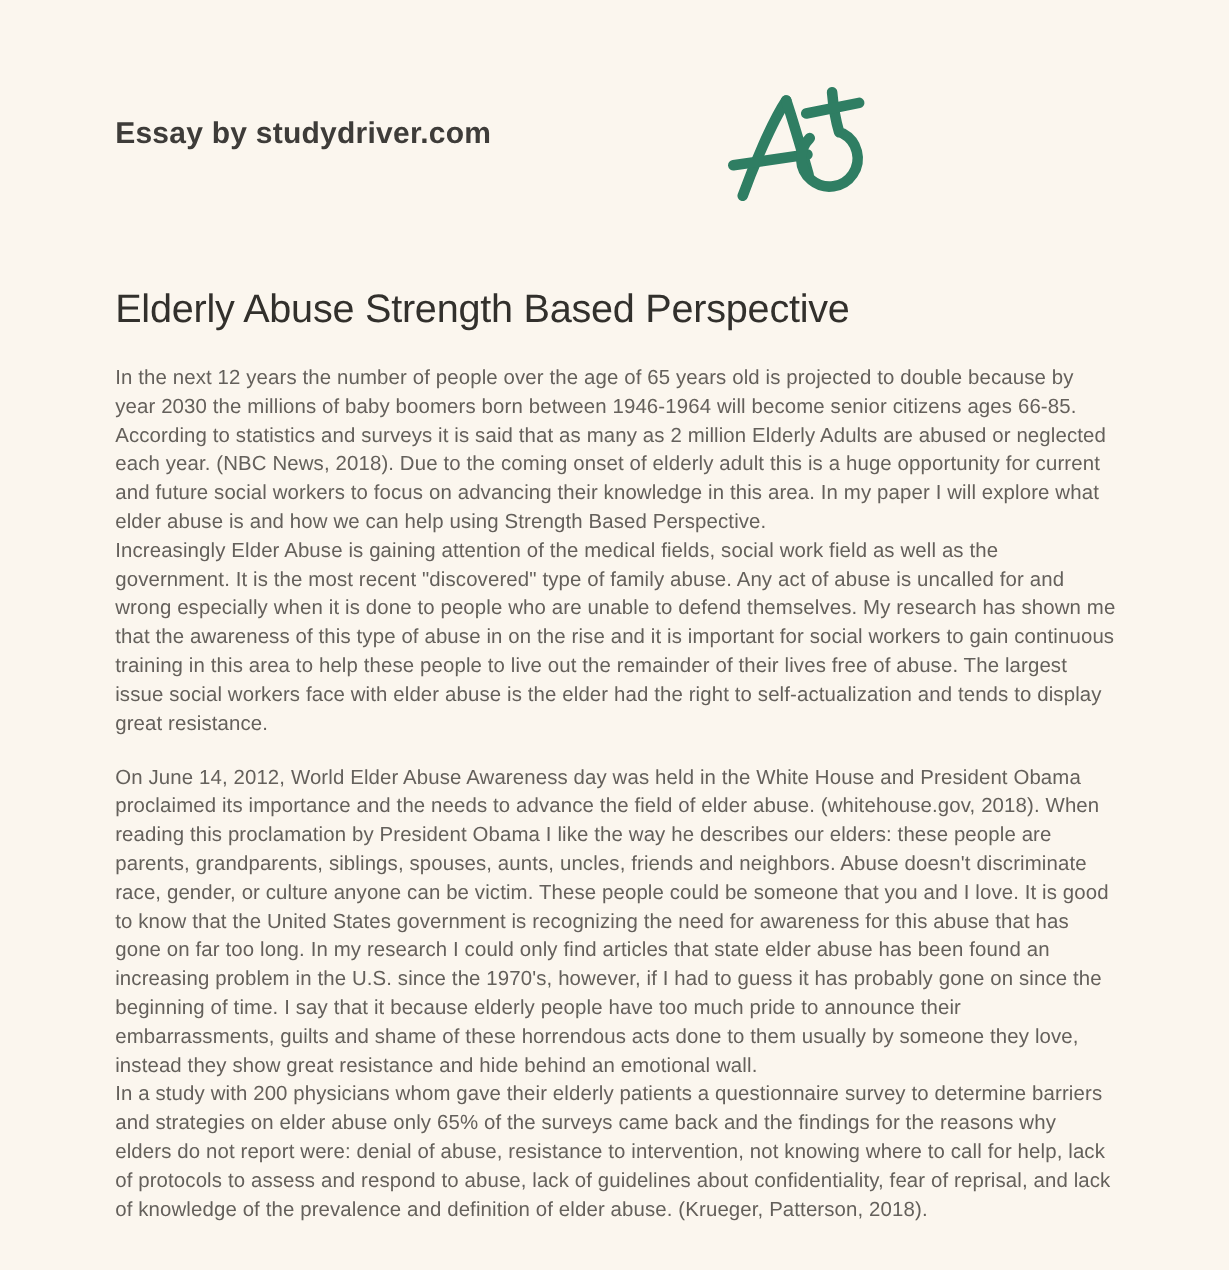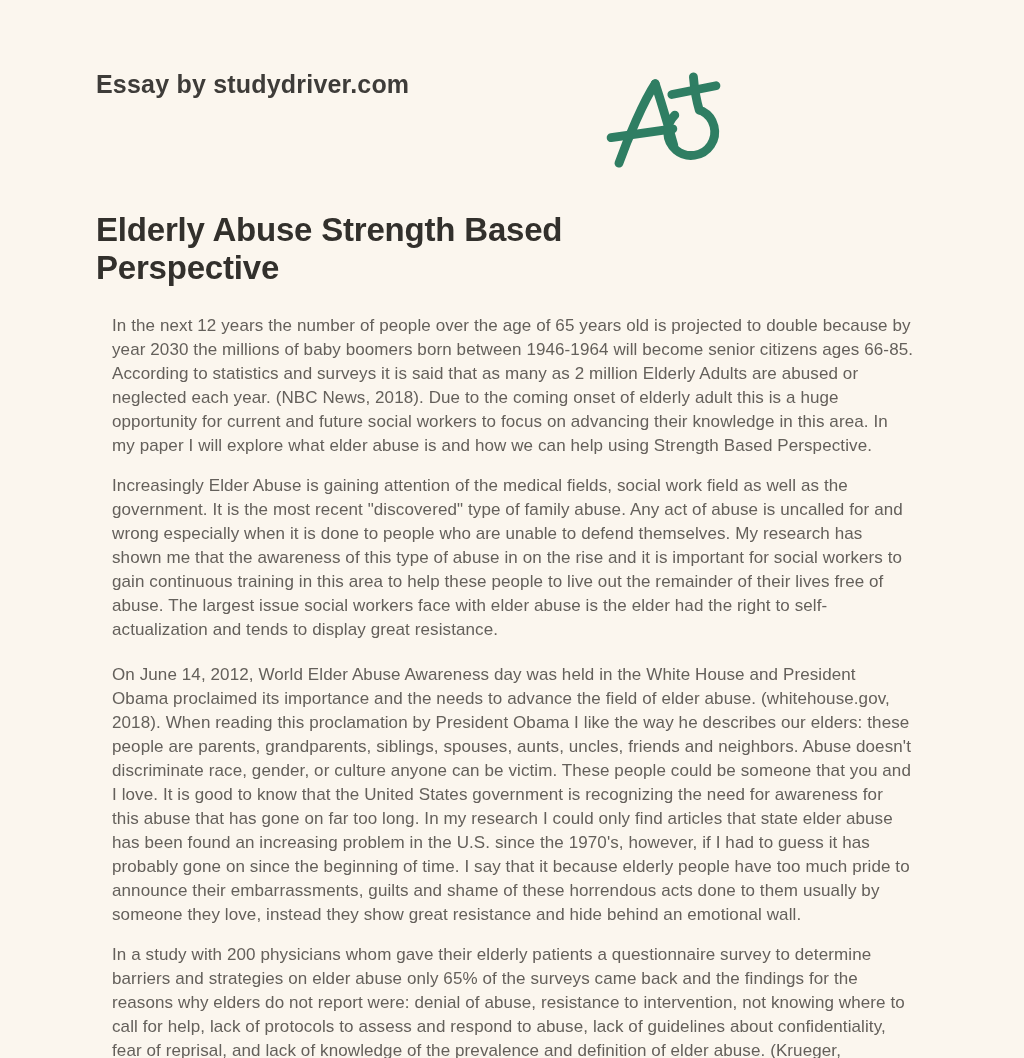--- a/index.html
+++ b/index.html
@@ -6,21 +6,21 @@
   html, body { margin: 0; padding: 0; }
   body {
     width: 1024px;
     height: 1058px;
     background: #FBF6EE;
     font-family: "Liberation Sans", "DejaVu Sans", sans-serif;
     overflow: hidden;
     position: relative;
   }
   .page {
-    padding: 70px 96px 0 96px;
+    padding: 97px 96px 0 96px;
     position: relative;
     width: 812px;
     height: 1058px;
   }
   .essay-by {
     font-size: 25px;
     font-weight: 700;
     color: #3E3C39;
     margin: 0 0 27px 0;
     letter-spacing: 0.2px;
@@ -37,35 +37,35 @@
   }
   .logo {
     position: absolute;
     top: 72px;
     right: 88px;
     width: 118px;
     height: 98px;
   }
   .article-title {
     font-size: 33px;
-    font-weight: 700;
+    font-weight: 400;
     color: #32302C;
     margin: 112px 0 0 0;
     letter-spacing: -0.2px;
   }
   .essay-body {
     margin-top: 27px;
     color: #64605B;
     font-size: 17px;
     line-height: 24px;
     letter-spacing: 0.1px;
     width: 834px;
   }
   .para-block { margin: 0 0 21px 0; }
-  .para-block p { margin: 16px; }
+  .para-block p { margin: 0; }
 </style>
 </head>
 <body>
 
 <div class="page">
 
   <div class="header-row">
     <h1 class="essay-by">Essay by studydriver.com</h1>
 
     <svg class="logo" viewBox="0 0 120 100" aria-hidden="true">

